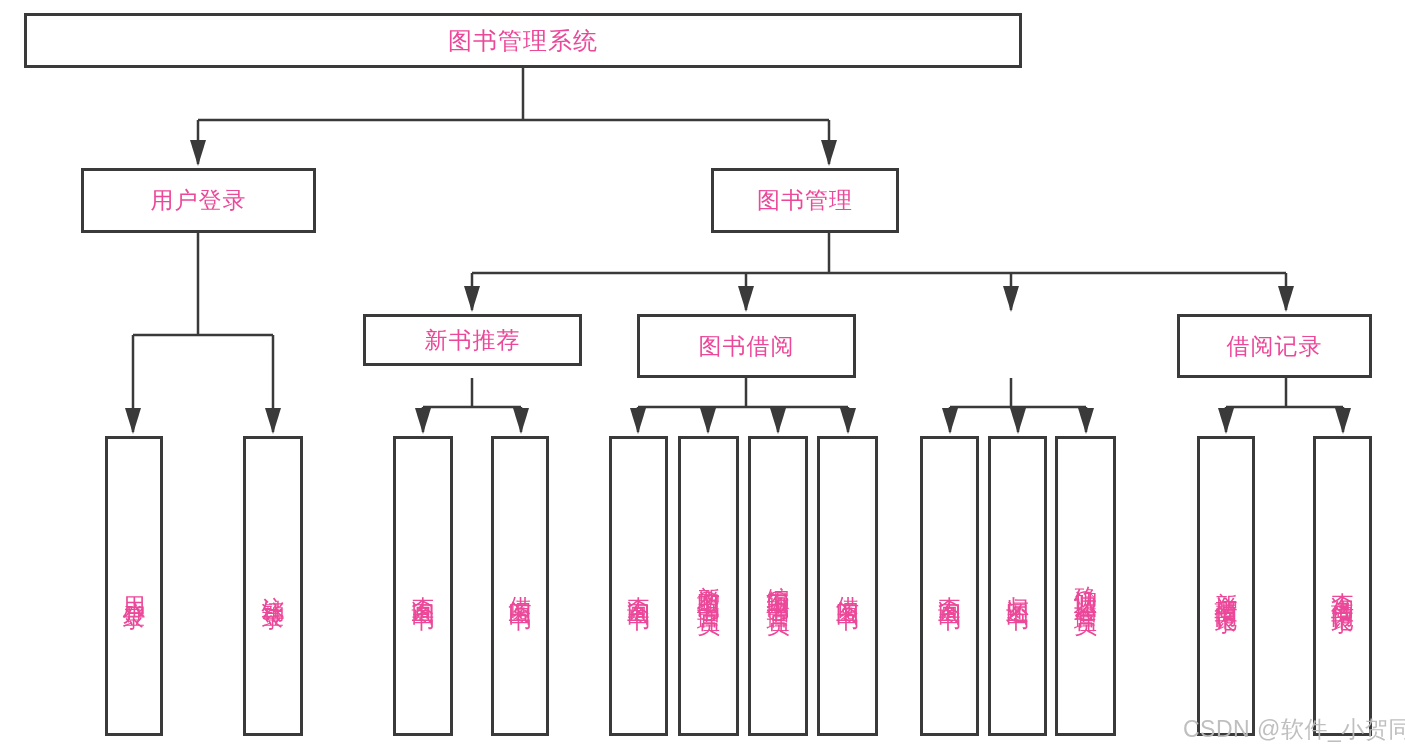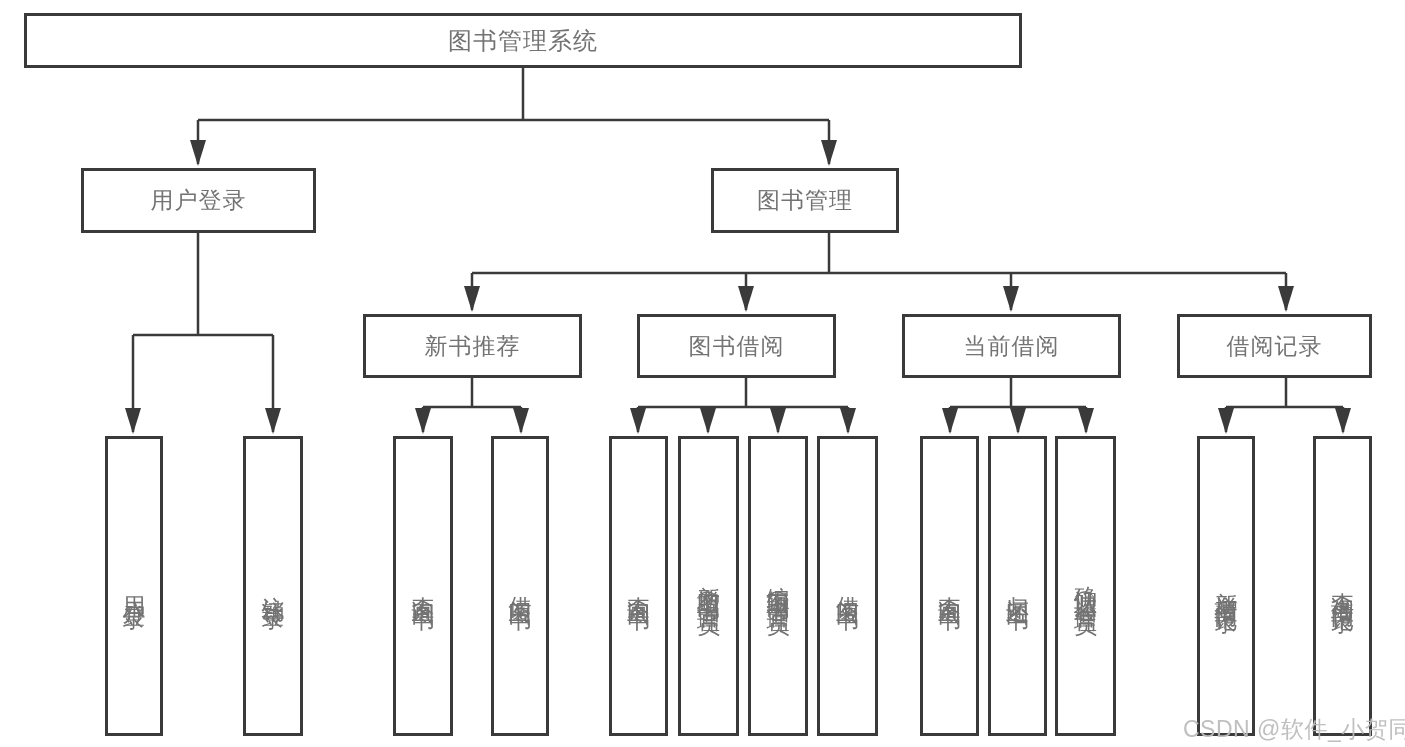--- a/index.html
+++ b/index.html
@@ -10,21 +10,21 @@
     font-family:"Liberation Sans", sans-serif;
     overflow:hidden;
   }
   .connectors{position:absolute;left:0;top:0;width:1405px;height:747px;}
   .node{
     position:absolute;
     box-sizing:border-box;
     border:3px solid #3a3a3a;
     background:#ffffff;
     display:flex;align-items:center;justify-content:center;
-    color:#737373;
+    color:#ec4899;
   }
   .node.h{font-size:23px;letter-spacing:1px;}
   .node.root{font-size:24px;}
   .node.v span{
     writing-mode:vertical-lr;
     text-orientation:mixed;
     font-size:23px;
     letter-spacing:4px;
     line-height:1;
     white-space:nowrap;
@@ -103,28 +103,25 @@
     <span>图书管理系统</span>
   </div>
 
   <div class="node h" style="left:81px;top:168px;width:235px;height:65px">
     <span>用户登录</span>
   </div>
   <div class="node h" style="left:711px;top:168px;width:188px;height:65px">
     <span>图书管理</span>
   </div>
 
-  <div class="node h" style="left:363px;top:314px;width:219px;height:64px">
+  <div class="node h" style="left:363px;top:314px;width:219px;height:52px">
     <span>新书推荐</span>
   </div>
-  <div class="node h" style="left:637px;top:314px;width:199px;height:64px">
+  <div class="node h" style="left:637px;top:314px;width:219px;height:64px">
     <span>图书借阅</span>
-  </div>
-  <div class="node h" style="left:902px;top:314px;width:219px;height:64px">
-    <span>当前借阅</span>
   </div>
   <div class="node h" style="left:1177px;top:314px;width:195px;height:64px">
     <span>借阅记录</span>
   </div>
 
   <div class="node v" style="left:105px;top:436px;width:58px;height:300px">
     <span>用户登录</span>
   </div>
   <div class="node v" style="left:243px;top:436px;width:60px;height:300px">
     <span>注销登录</span>

